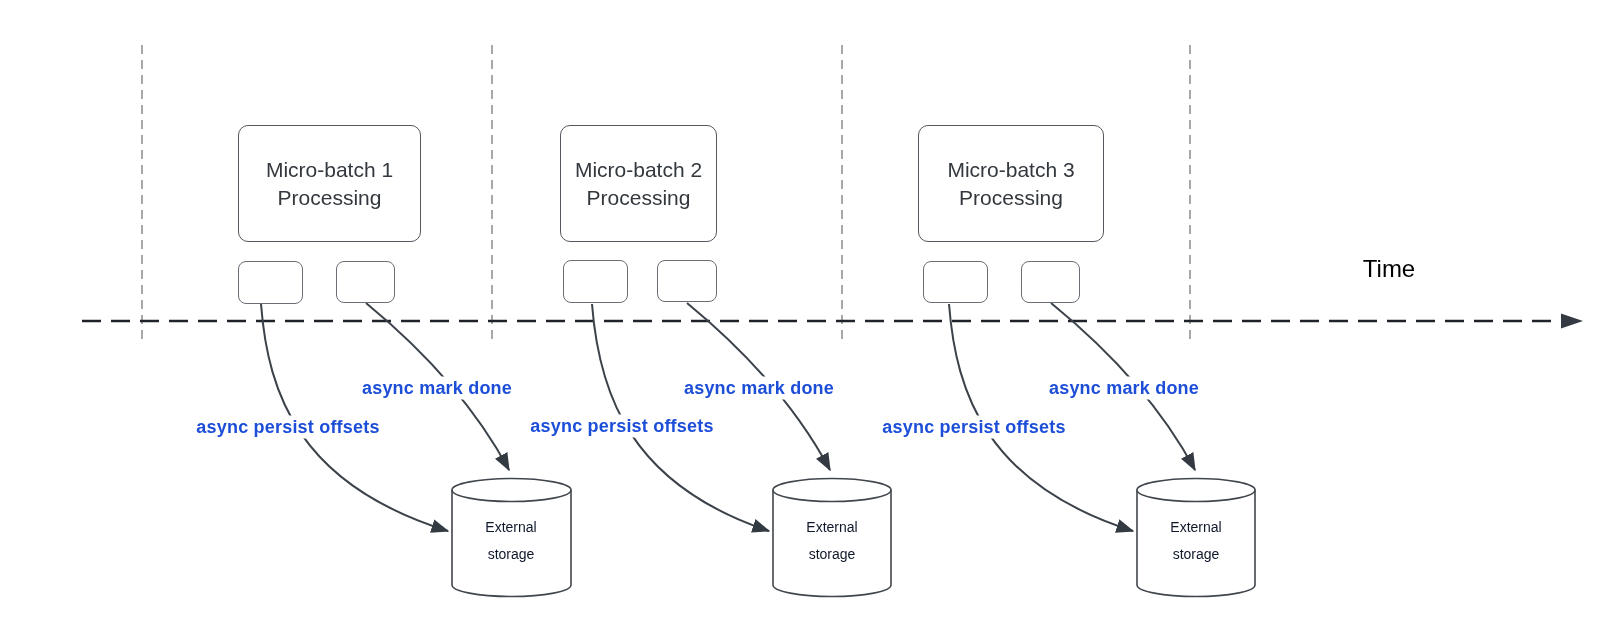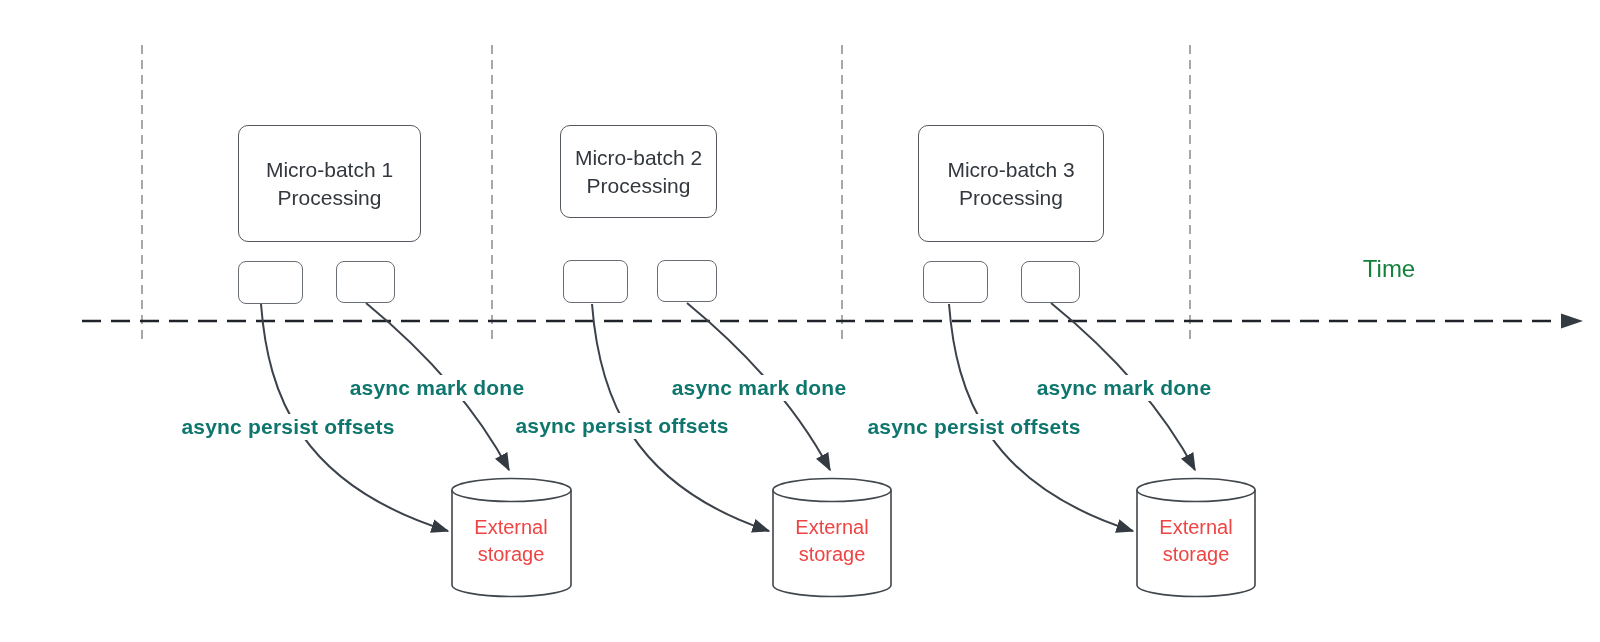--- a/index.html
+++ b/index.html
@@ -13,34 +13,34 @@
     border:1.6px solid #54595f;border-radius:10px;
     display:flex;align-items:center;justify-content:center;text-align:center;
     color:#33383e;font-size:21px;line-height:28px;white-space:pre-line;
   }
   .slot{
     position:absolute;box-sizing:border-box;background:#ffffff;
     border:1.6px solid #696e75;border-radius:8px;
   }
   .blabel{
     position:absolute;transform:translate(-50%,-50%);
-    font-weight:bold;font-size:21px;color:#0f766e;background:#ffffff;
+    font-weight:bold;font-size:18px;color:#1d4ed8;background:#ffffff;
     padding:1px 3px;white-space:nowrap;letter-spacing:0.2px;
   }
   .storage-label{
     position:absolute;transform:translate(-50%,-50%);text-align:center;
-    font-size:20px;line-height:27px;color:#ef4444;white-space:pre-line;
+    font-size:14px;line-height:27px;color:#0f172a;white-space:pre-line;
   }
   .time-label{
     position:absolute;transform:translate(-50%,-50%);
-    font-size:24px;color:#15803d;
+    font-size:24px;color:#000000;
   }
   
   #box1{left:238px;top:125px;width:183px;height:117px}
-  #box2{left:560px;top:125px;width:157px;height:93px}
+  #box2{left:560px;top:125px;width:157px;height:117px}
   #box3{left:918px;top:125px;width:186px;height:117px}
   #slot1a{left:238px;top:261px;width:65px;height:43px}
   #slot1b{left:336px;top:261px;width:59px;height:42px}
   #slot2a{left:563px;top:260px;width:65px;height:43px}
   #slot2b{left:657px;top:260px;width:60px;height:42px}
   #slot3a{left:923px;top:261px;width:65px;height:42px}
   #slot3b{left:1021px;top:261px;width:59px;height:42px}
   #persist1{left:288px;top:427px}
   #done1{left:437px;top:388px}
   #persist2{left:622px;top:426px}

